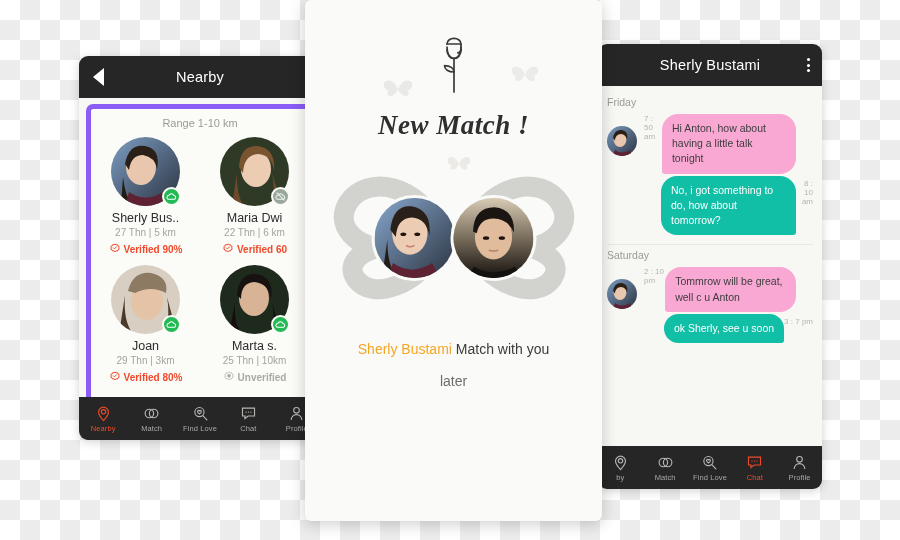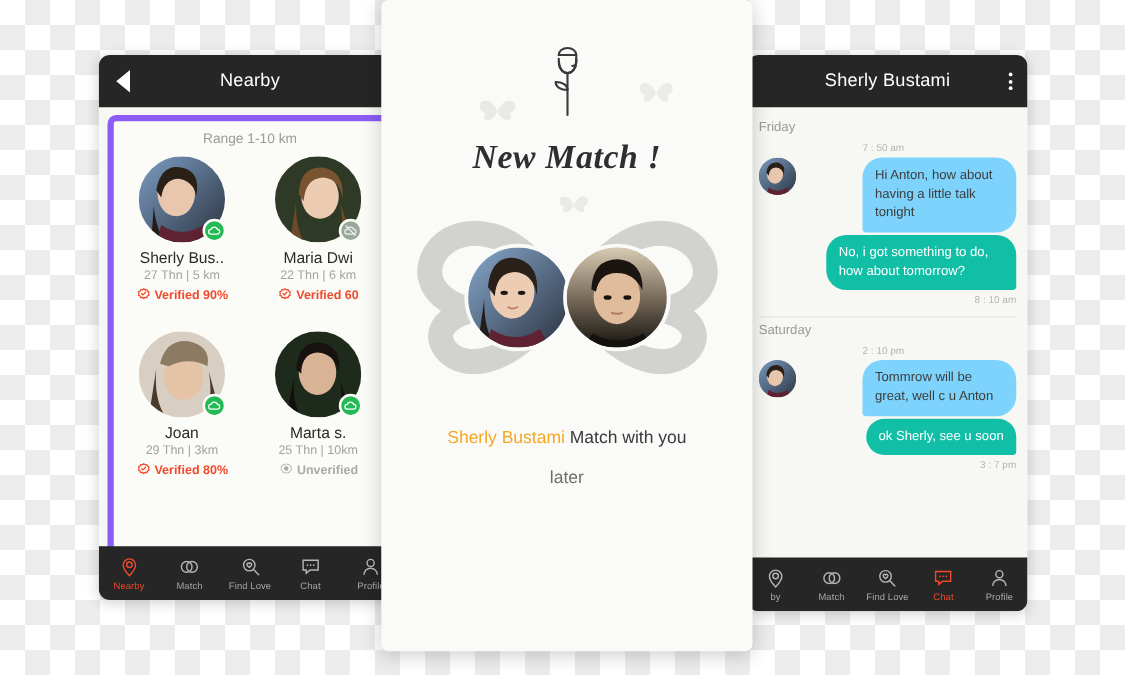--- a/index.html
+++ b/index.html
@@ -26,21 +26,21 @@
   }
 
   
   .phone {
     position: absolute;
     background: #f7f7f4;
     border-radius: 9px;
     overflow: hidden;
     box-shadow: 0 2px 10px rgba(0,0,0,0.18);
   }
-  .phone-left  { left: 79px;  top: 44px; width: 242px; height: 436px; }
+  .phone-left  { left: 79px;  top: 56px; width: 242px; height: 384px; }
   .phone-right { left: 598px; top: 44px; width: 224px; height: 445px; }
 
   .appbar {
     position: relative;
     height: 42px;
     background: #262626;
     display: flex;
     align-items: center;
     justify-content: center;
   }
@@ -87,21 +87,21 @@
   }
   .range-label {
     text-align: center;
     color: #9a9a96;
     font-size: 11px;
     margin-bottom: 6px;
   }
   .grid {
     display: grid;
     grid-template-columns: 1fr 1fr;
-    row-gap: 16px;
+    row-gap: 4px;
   }
   .person { text-align: center; padding-top: 2px; }
   .pic-wrap { position: relative; width: 69px; height: 69px; margin: 0 auto 5px; }
   .pic {
     width: 69px; height: 69px; border-radius: 50%;
     overflow: hidden; position: relative;
   }
   .pic svg { display:block; width:100%; height:100%; }
   .badge {
     position: absolute; right: -1px; bottom: 0px;
@@ -157,30 +157,30 @@
     font-size: 10.5px;
     margin: 4px 0 6px;
   }
   .msg-row { display: flex; align-items: flex-start; margin-bottom: 2px; }
   .msg-row.out { justify-content: flex-end; }
   .chat-ava {
     width: 30px; height: 30px; border-radius: 50%;
     overflow: hidden; flex: 0 0 auto; margin-right: 7px; margin-top: 12px;
   }
   .chat-ava svg { width: 100%; height: 100%; display:block; }
-  .msg-col { display: flex; flex-direction: column; max-width: 152px; margin-left: 46px; }
+  .msg-col { display: flex; flex-direction: row; max-width: 152px; }
   .msg-time { font-size: 8px; color: #b4b4b0; margin-bottom: 3px; }
   .msg-time.right { text-align: right; margin-top: 3px; margin-bottom: 0; }
   .bubble {
     padding: 7px 10px;
     font-size: 10.5px;
     line-height: 1.45;
     border-radius: 16px;
   }
-  .bubble.in  { background: #7dd3fc; color: #3d3d3d; border-bottom-left-radius: 3px; }
+  .bubble.in  { background: #f9a8d4; color: #3d3d3d; border-bottom-left-radius: 3px; }
   .bubble.out { background: #10bfa5; color: #ffffff; border-bottom-right-radius: 3px; }
   .chat-sep { height: 1px; background: #e8e8e5; margin: 9px 0 0; }
 
   
   .modal {
     position: absolute;
     left: 305px; top: 0px;
     width: 297px; height: 521px;
     background: #fafaf8;
     border-radius: 6px;

